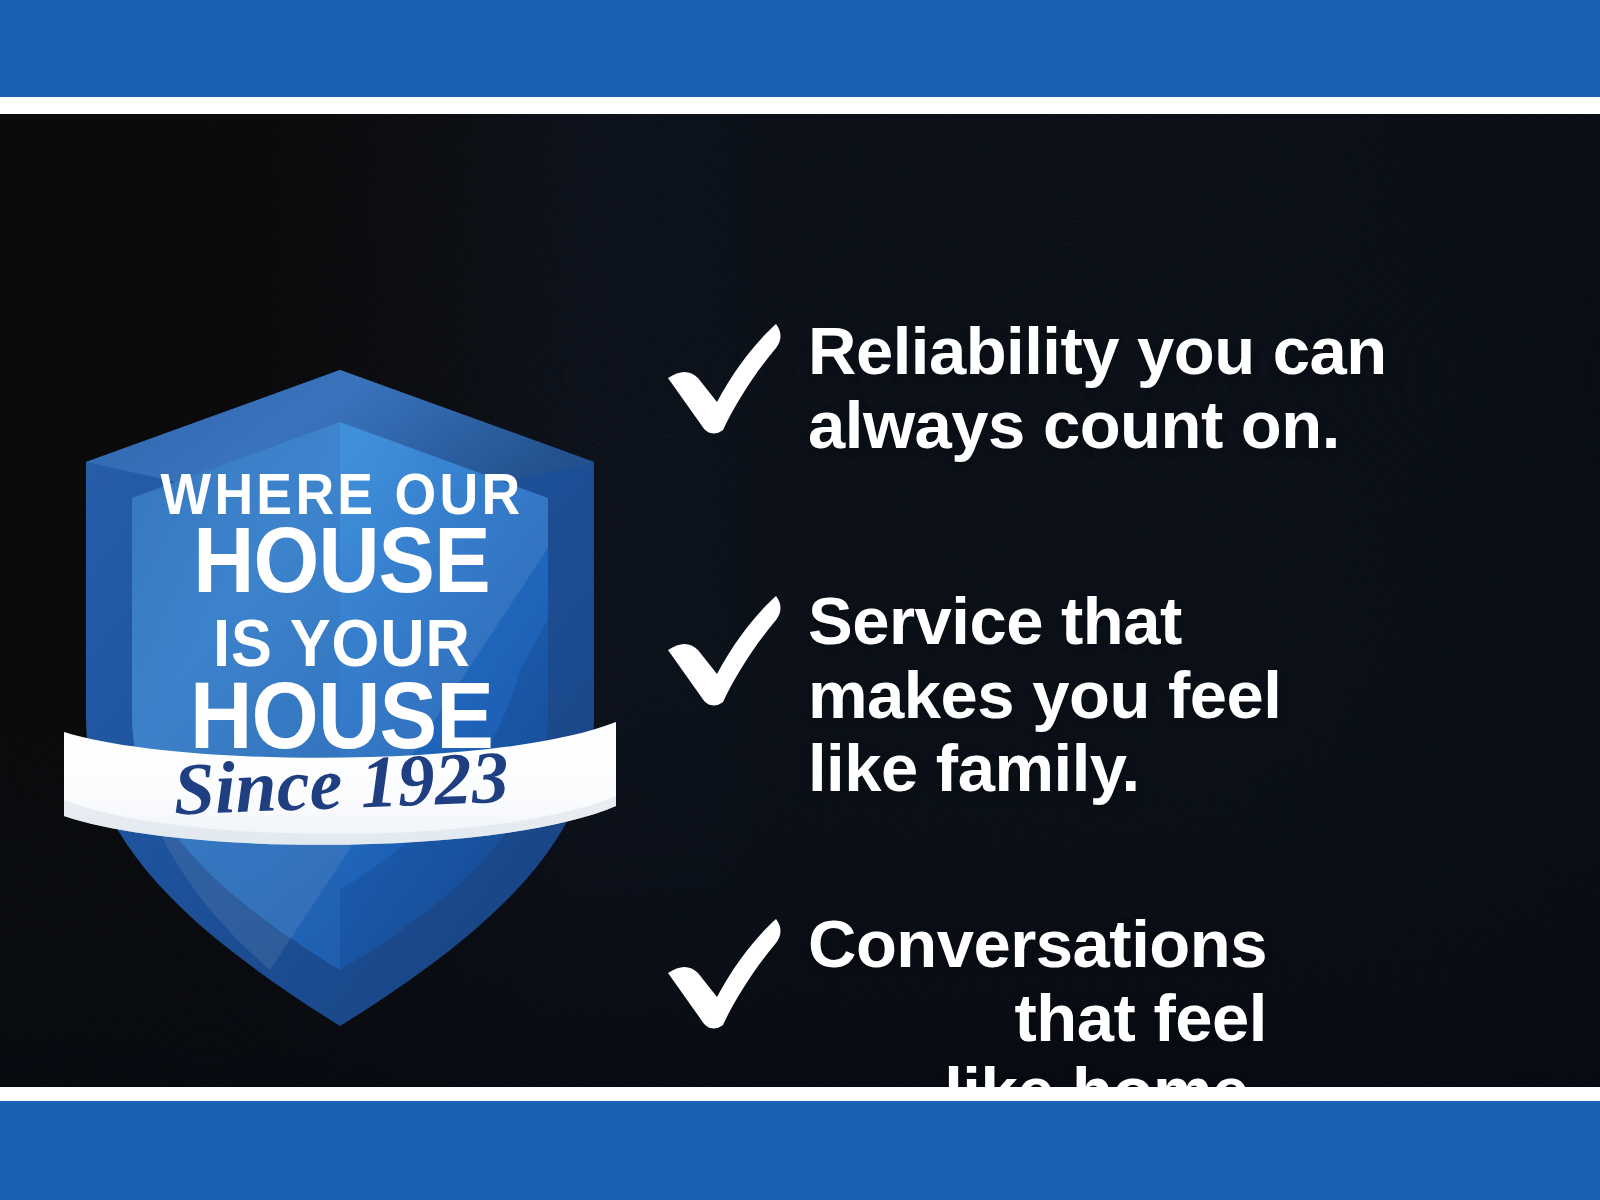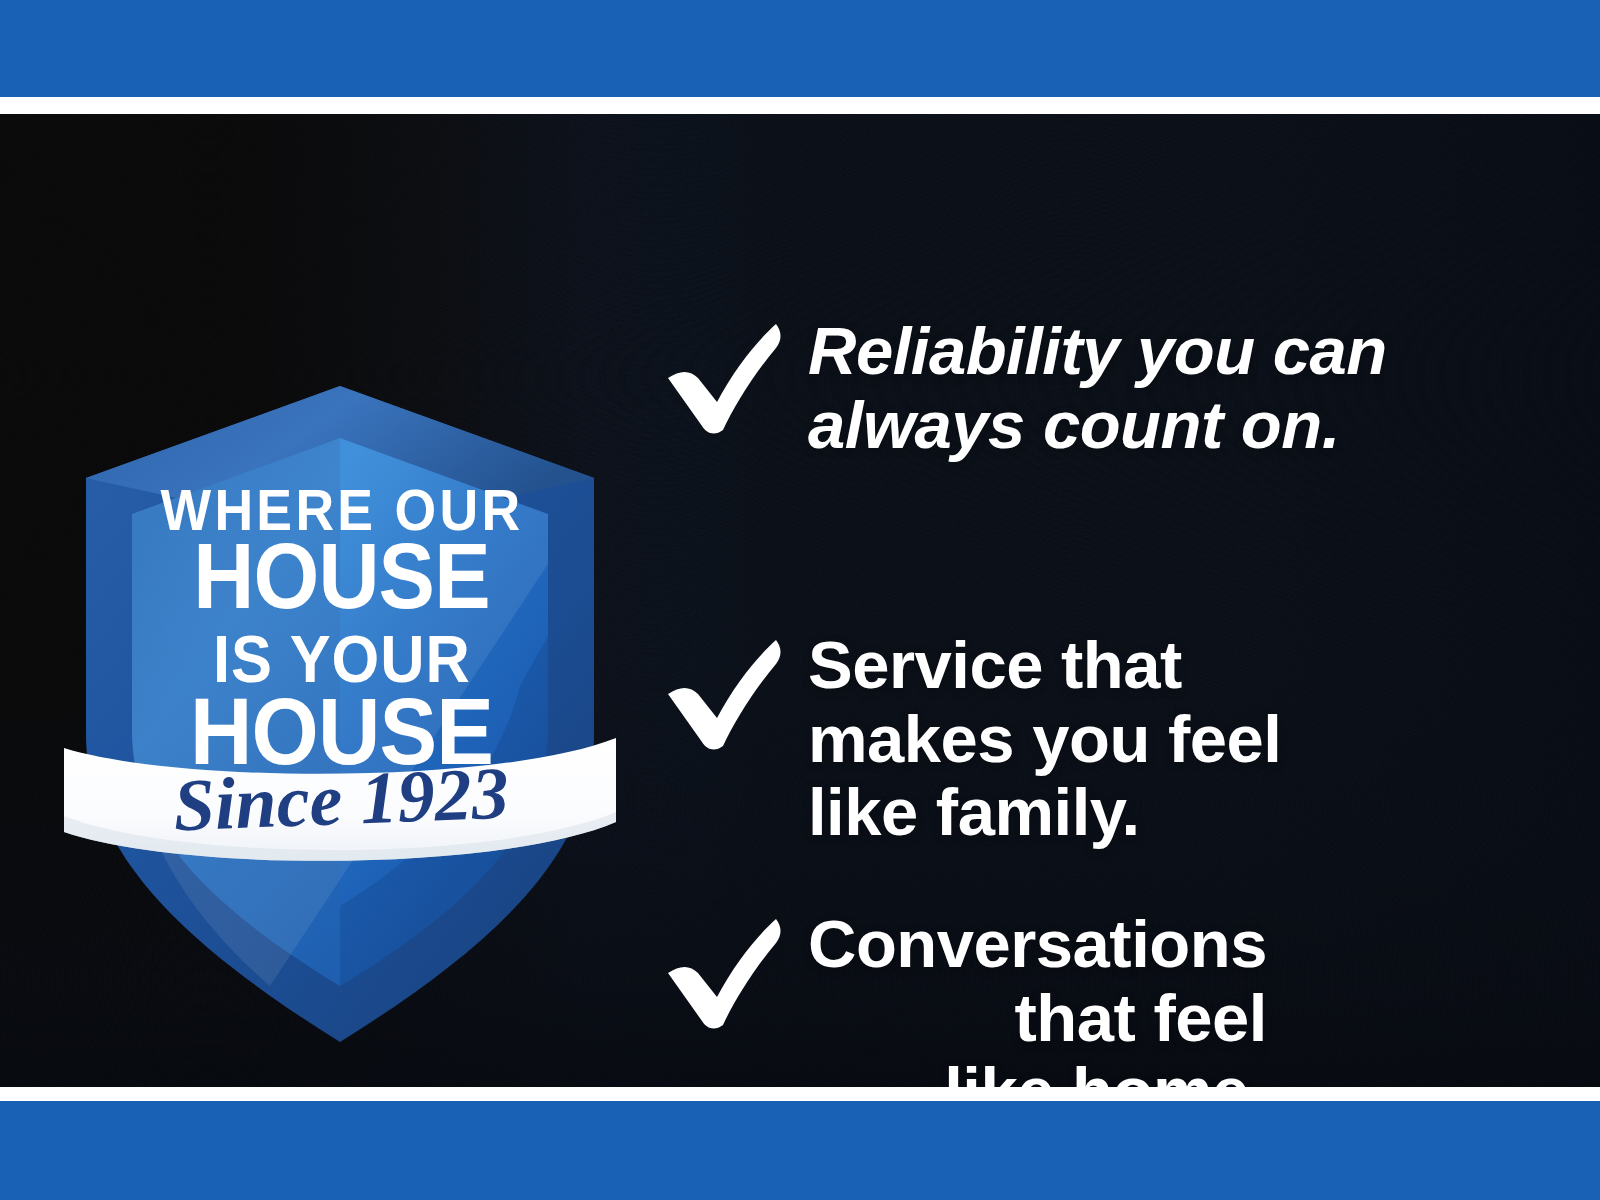--- a/index.html
+++ b/index.html
@@ -88,40 +88,40 @@
       repeating-radial-gradient(circle at 67% 71%, rgba(255,255,255,0.22) 0 0.5px, rgba(0,0,0,0) 0.5px 1.7px),
       repeating-radial-gradient(circle at 41% 89%, rgba(0,0,0,0.34) 0 0.7px, rgba(0,0,0,0) 0.7px 2.4px),
       repeating-linear-gradient(27deg, rgba(255,255,255,0.055) 0 1px, rgba(0,0,0,0.06) 1px 2px),
       repeating-linear-gradient(113deg, rgba(255,255,255,0.04) 0 1px, rgba(0,0,0,0.05) 1px 2px);
   }
 
   
   .badge {
     position: absolute;
     left: 60px;
-    top: 272px;
+    top: 256px;
     width: 560px;
     height: 660px;
   }
   .badge svg { display: block; width: 560px; height: 660px; overflow: visible; }
 
   
   .bullets {
     position: absolute;
     left: 660px;
     top: 196px;
     width: 880px;
   }
   .bullet {
     position: absolute;
     display: flex;
     align-items: flex-start;
   }
-  .b1 { top: 0px; font-style: italic; }
-  .b2 { top: 272px; margin-top: 44px; }
+  .b1 { top: 0px; }
+  .b2 { top: 272px; }
   .b3 { top: 595px; }
 
   .check {
     flex: 0 0 auto;
     width: 126px;
     height: 122px;
     margin-right: 22px;
     margin-top: 8px;
   }
   .check svg { display: block; width: 126px; height: 122px; }

